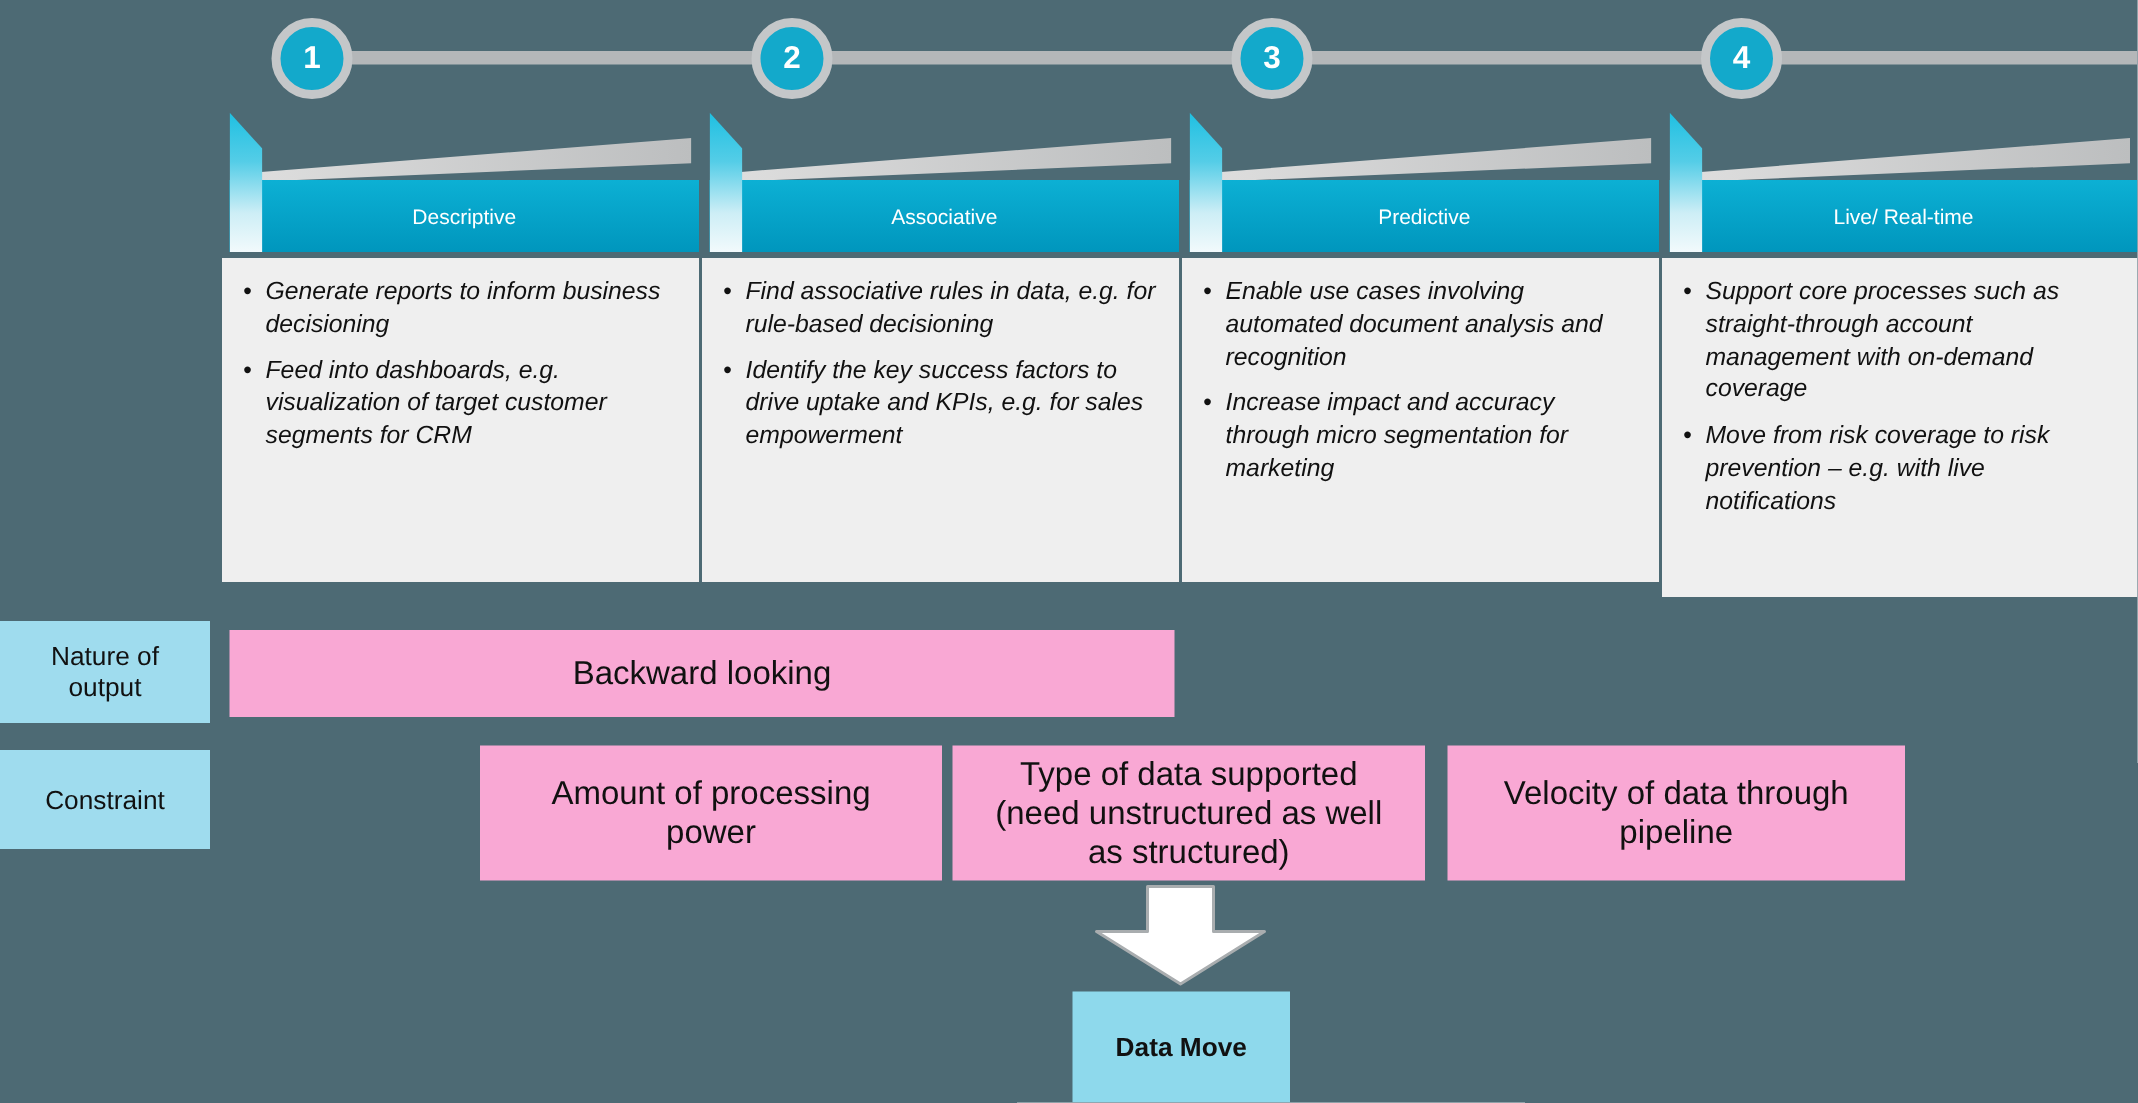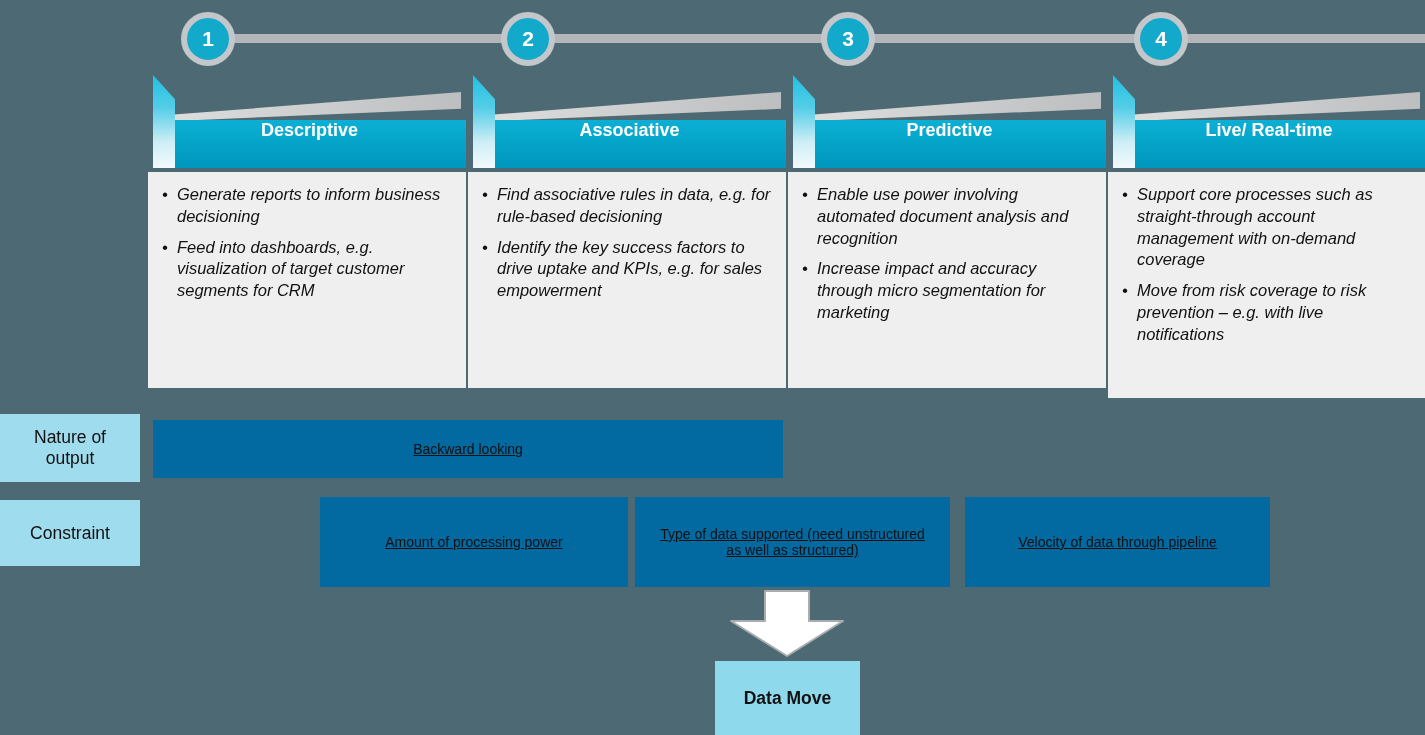--- a/index.html
+++ b/index.html
@@ -41,22 +41,22 @@
   }
   .flap {
     position: absolute; left: 26px; right: 5px; top: 17px;
     height: 29px;
     background: linear-gradient(to right, #dddddd, #bcbebf);
     clip-path: polygon(0 78%, 100% 0, 100% 58%, 0 100%);
   }
   .banner {
     position: absolute; left: 5px; right: 0; top: 45px; height: 48px;
     background: linear-gradient(to bottom, #0cb0d4, #0096bd);
-    display: flex; align-items: flex-start; justify-content: center;
-    color: #ffffff; font-weight: bold; font-size: 18px;
+    display: flex; align-items: center; justify-content: center;
+    color: #ffffff; font-weight: normal; font-size: 14px;
     z-index: 2;
   }
   .body {
     position: absolute; left: 0; right: 0; top: 97px;
     background: #efefef;
     padding: 12px 12px 0 12px;
     box-sizing: border-box;
   }
   ul.bullets { margin: 0; padding: 0; list-style: none; font-style: italic; }
   ul.bullets li {
@@ -73,25 +73,25 @@
   .row-label {
     position: absolute; left: 0; width: 140px;
     background: #9fdcee;
     display: flex; align-items: center; justify-content: center;
     text-align: center;
     font-size: 17.5px; color: #111111;
     padding: 13px 10px; box-sizing: border-box;
   }
   .cell {
     position: absolute;
-    background: #0369a1;
+    background: #f9a8d4;
     display: flex; align-items: center; justify-content: center;
     text-align: center;
-    font-size: 14px; color: #111111;
-    padding: 0 22px; box-sizing: border-box; text-decoration: underline;
+    font-size: 22px; color: #111111;
+    padding: 0 22px; box-sizing: border-box;
   }
 
   
   .down-arrow { position: absolute; left: 729px; top: 590px; }
   .data-lakes {
     position: absolute; left: 715px; top: 661px;
     width: 145px; height: 74px;
     background: #8ed9ec;
     display: flex; align-items: center; justify-content: center;
     font-weight: bold; font-size: 17.5px; color: #111111;
@@ -146,21 +146,21 @@
   </div>
 
   <div class="column" style="left:788px;width:318px">
     <div class="flap"></div>
     <div class="fold"></div>
     <div class="banner">
         <span>Predictive</span>
       </div>
     <div class="body" style="height:216px">
       <ul class="bullets">
-        <li>Enable use power involving automated document analysis and recognition</li>
+        <li>Enable use cases involving automated document analysis and recognition</li>
         <li>Increase impact and accuracy through micro segmentation for marketing</li>
       </ul>
     </div>
   </div>
 
   <div class="column" style="left:1108px;width:317px">
     <div class="flap"></div>
     <div class="fold"></div>
     <div class="banner">
         <span>Live/ Real-time</span>

